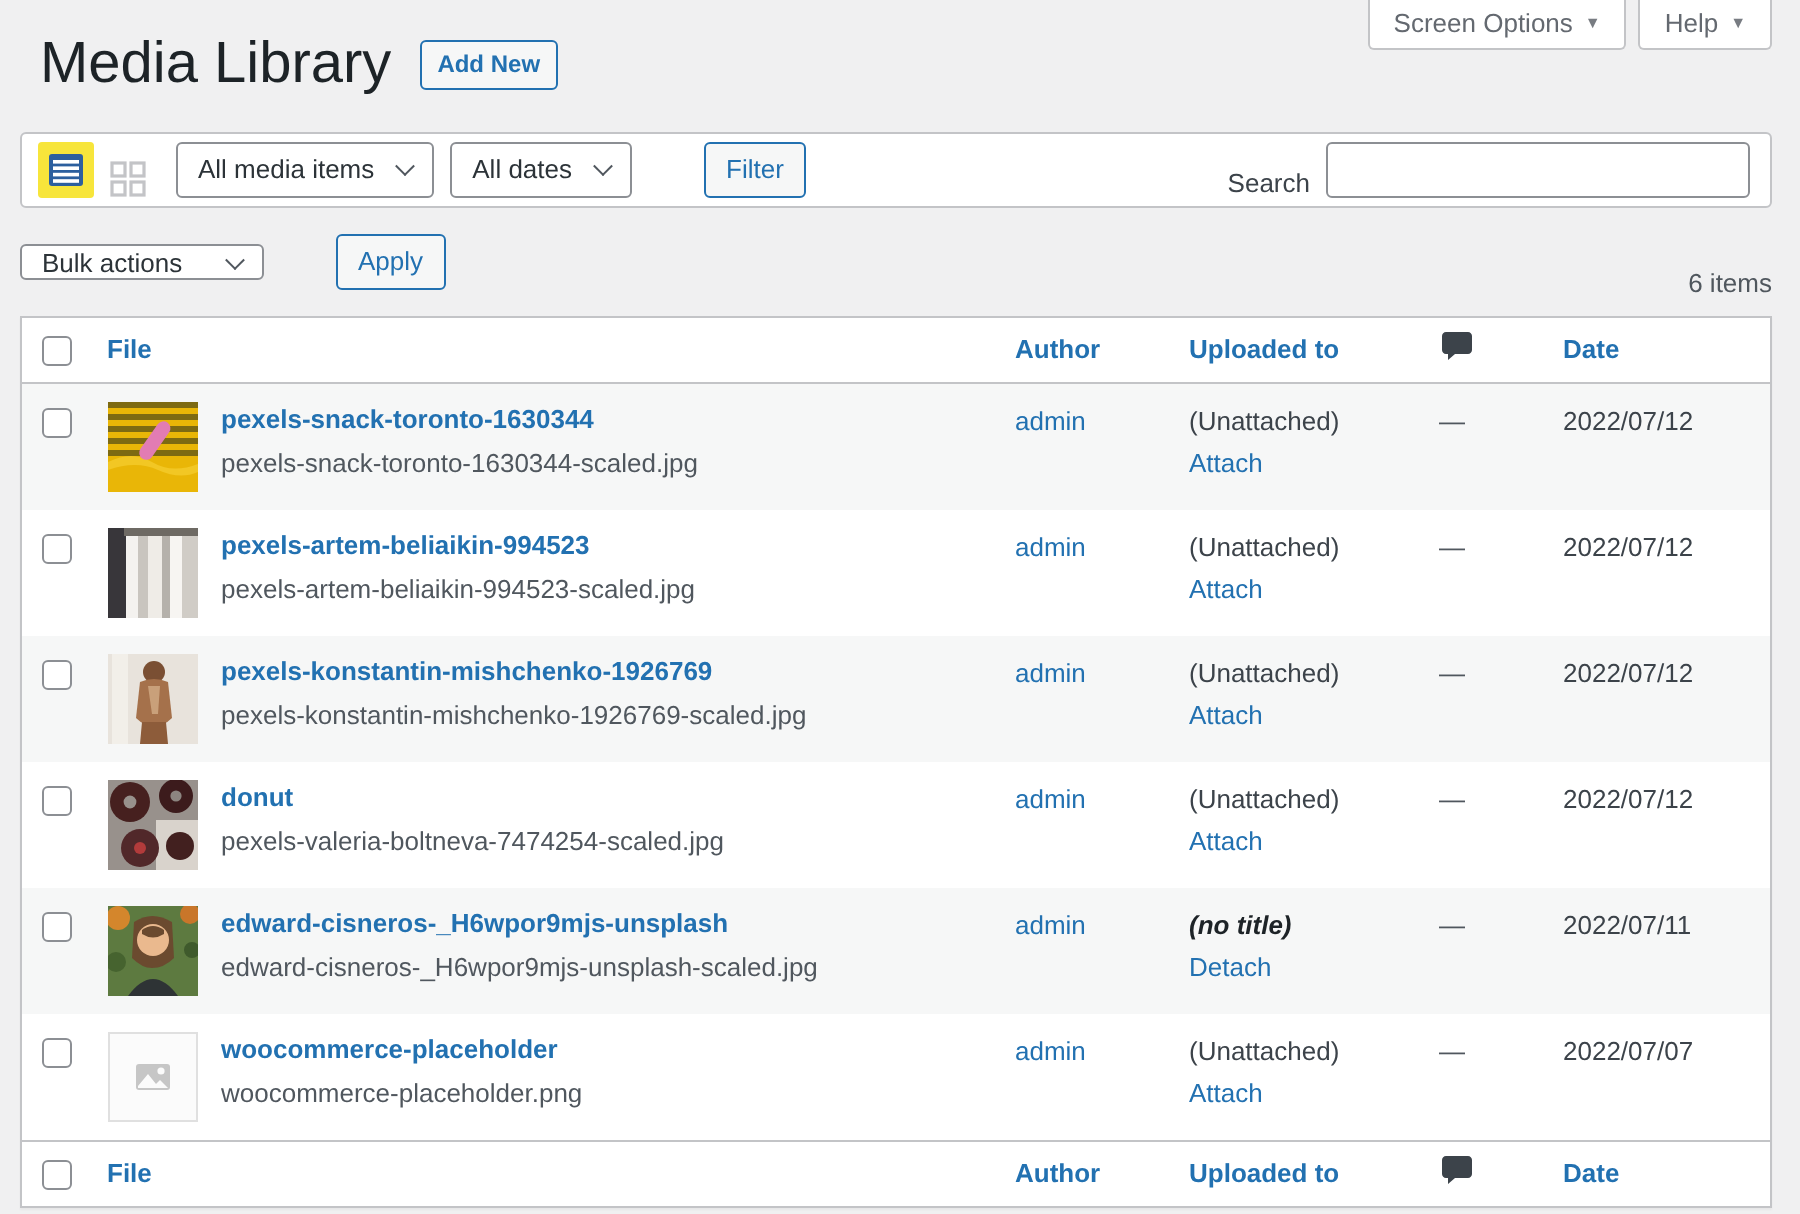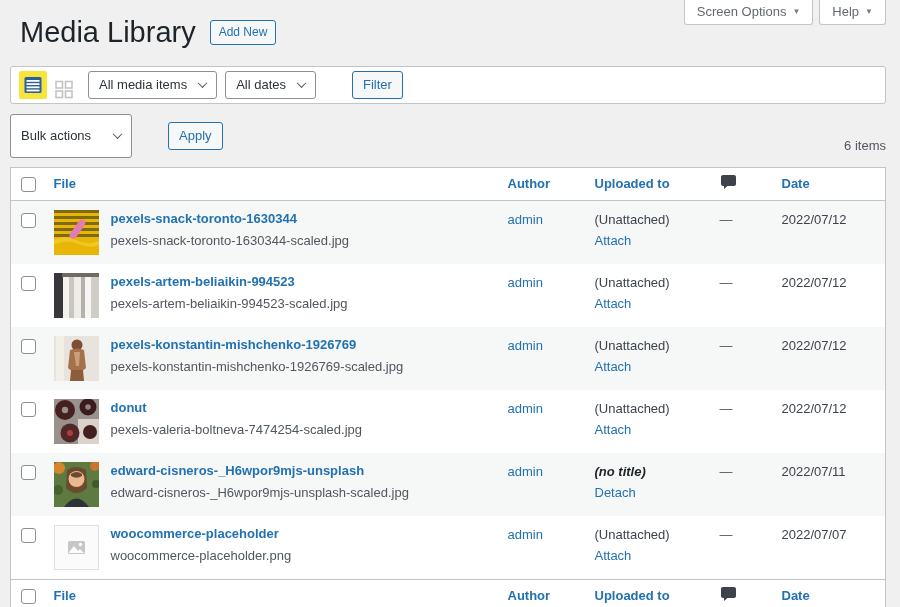--- a/index.html
+++ b/index.html
@@ -26,21 +26,21 @@
 
   
   .page-header { display:flex; align-items:center; margin:2px 0 14px 10px; }
   .page-title { font-size:29px; font-weight:400; color:#1d2327; line-height:1.3; }
   .btn-secondary {
     display:inline-block; background:#f6f7f7; border:1px solid #2271b1; border-radius:3px;
     color:#2271b1; font-size:13px; padding:4px 10px; line-height:1.4; cursor:pointer;
     font-family:inherit;
     margin-left:28px;
   }
-  .page-header .btn-secondary { margin-left:14px; padding:3px 8px; font-weight:400; font-size:12px; }
+  .page-header .btn-secondary { margin-left:14px; padding:3px 8px; font-weight:700; font-size:12px; }
 
   
   .filter-bar {
     background:#fff; border:1px solid #c3c4c7; border-radius:3px;
     height:38px; display:flex; align-items:center; justify-content:space-between;
     padding:0 10px 0 8px;
   }
   .filter-left, .filter-right { display:flex; align-items:flex-end; }
   .view-highlight { background:#f7e53b; padding:4px; display:inline-flex; border-radius:2px; }
   .view-icon { display:inline-flex; cursor:pointer; }
@@ -56,21 +56,21 @@
   }
   .search-label { color:#3c434a; margin-right:8px; }
   .search-input {
     width:212px; height:28px; border:1px solid #8c8f94; border-radius:3px;
     background:#fff; padding:0 8px; font-family:inherit; font-size:13px; color:#2c3338;
   }
 
   
   .tablenav { display:flex; align-items:center; justify-content:space-between; margin:10px 0 9px; }
   .tablenav .left { display:flex; align-items:center; }
-  .tablenav .wp-select { height:44px; min-width:122px; justify-content:space-between; }
+  .tablenav .wp-select { height:18px; min-width:122px; justify-content:space-between; }
   .items-count { color:#50575e; font-size:13px;margin-top:20px; }
 
   
   table.wp-list-table {
     width:100%; border-collapse:collapse; background:#fff;
     border:1px solid #c3c4c7; box-shadow:0 1px 1px rgba(0,0,0,.04);
   }
   thead th, tfoot th {
     text-align:left; padding:5px 10px; font-size:13px; font-weight:600; color:#2271b1;
     line-height:1.4;
@@ -143,20 +143,24 @@
       <div class="wp-select">
         <span>All media items</span>
         <i class="chev"></i>
       </div>
       <div class="wp-select">
         <span>All dates</span>
         <i class="chev"></i>
       </div>
       <button class="btn-secondary">Filter</button>
     </div>
+    <div class="filter-right">
+      <label class="search-label">Search</label>
+      <input class="search-input" type="text" value="" style="">
+    </div>
   </div>
 
   <div class="tablenav">
     <div class="left">
       <div class="wp-select">
         <span>Bulk actions</span>
         <i class="chev"></i>
       </div>
       <button class="btn-secondary">Apply</button>
     </div>

